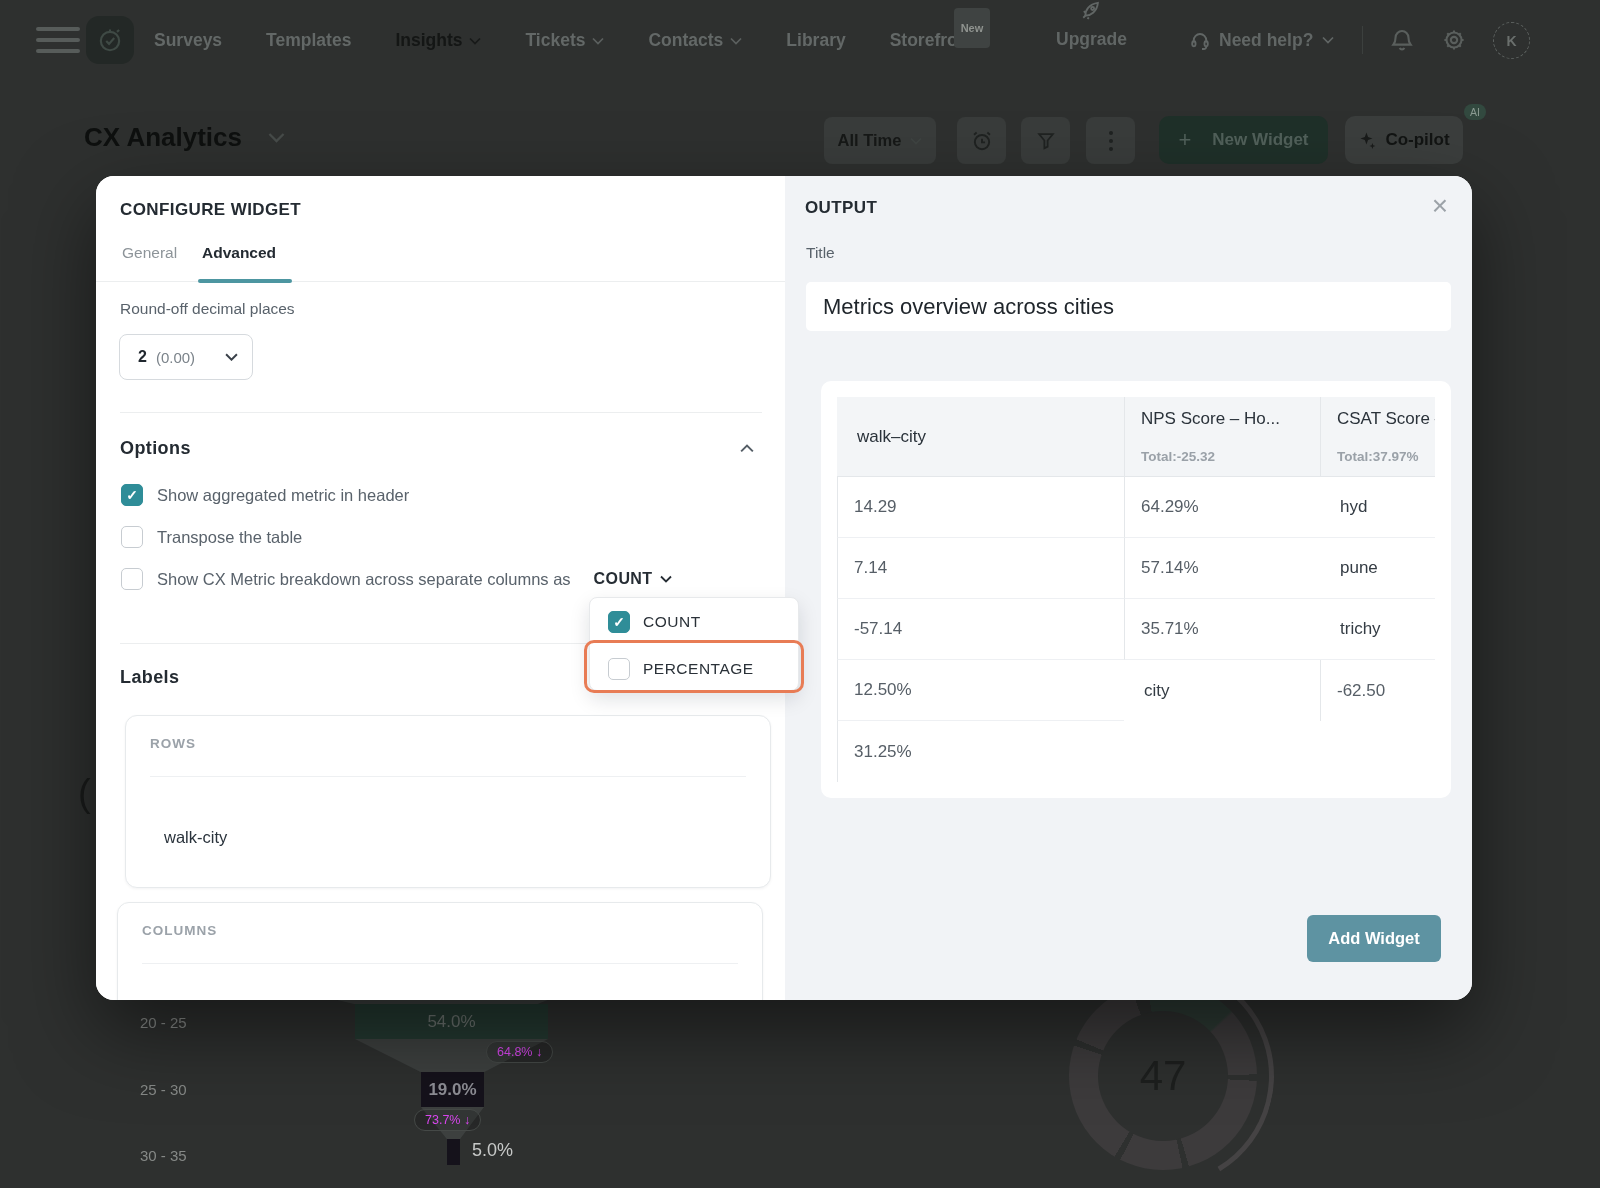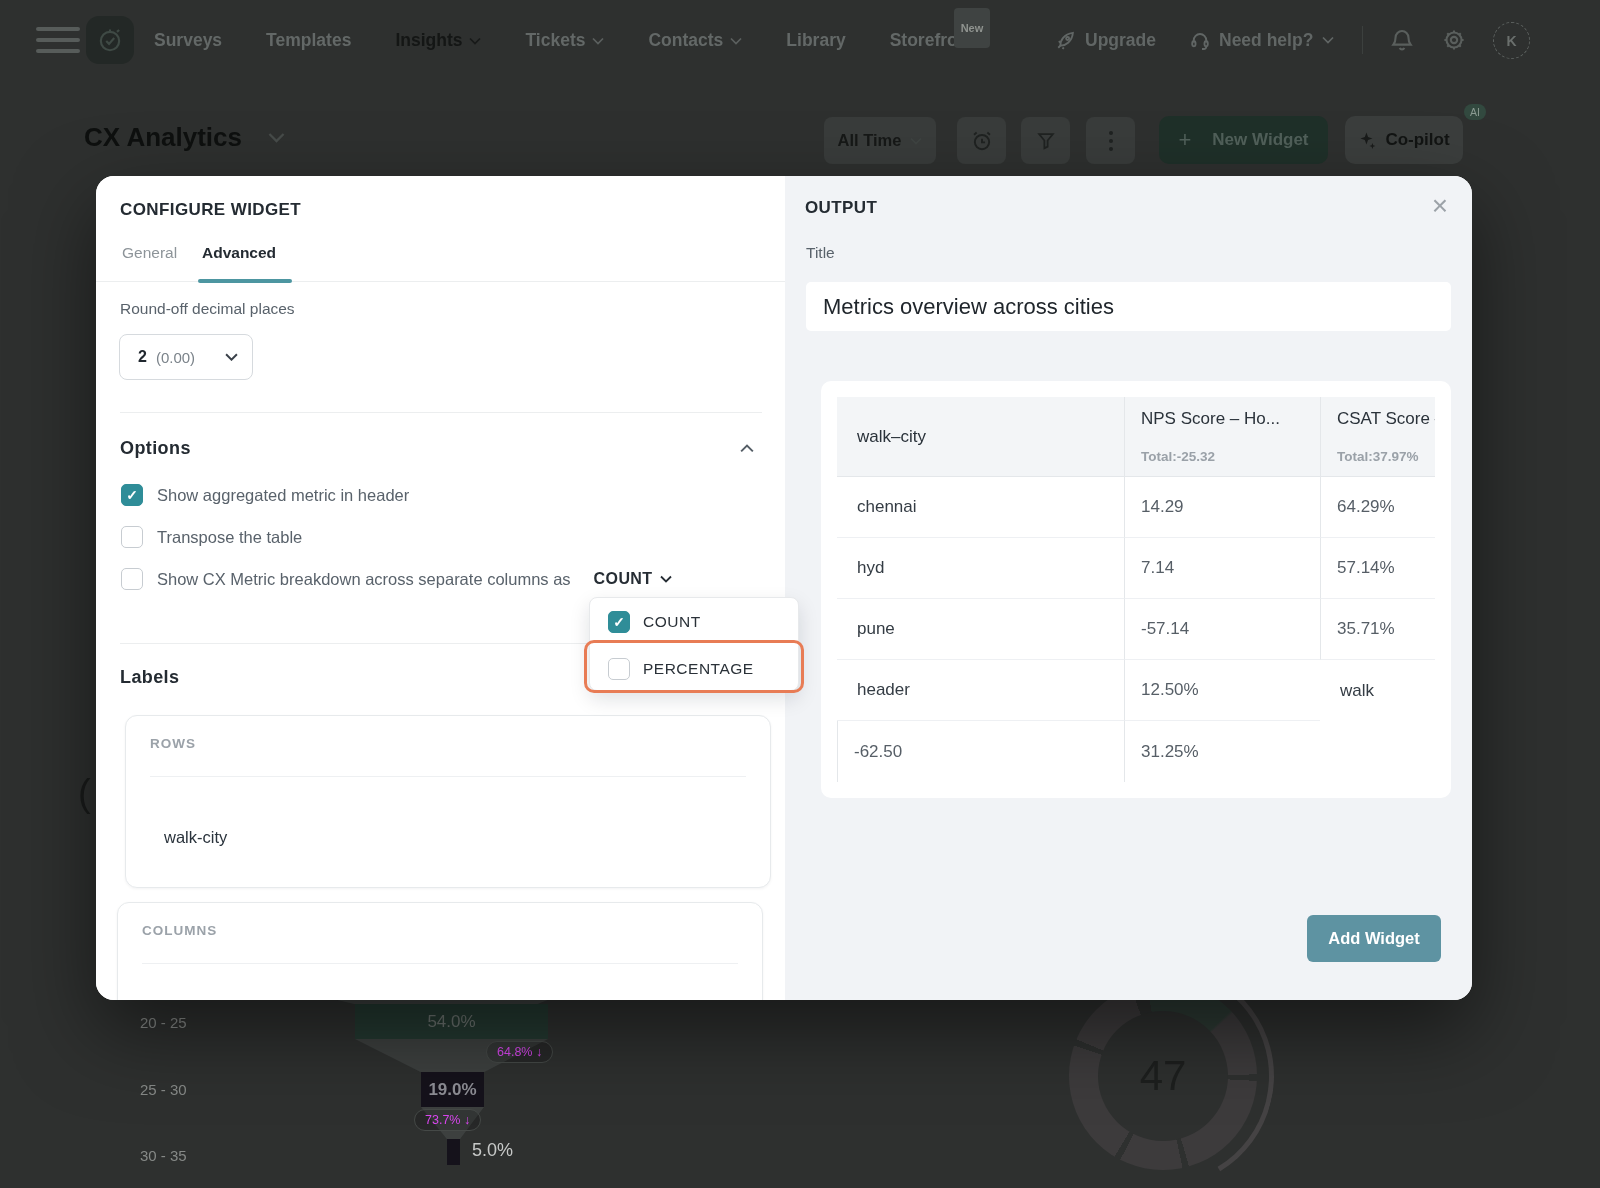--- a/index.html
+++ b/index.html
@@ -16,21 +16,21 @@
   .logo{ position:absolute; left:86px; top:16px; width:48px; height:48px; border-radius:13px;
          background:#232826; display:flex; align-items:center; justify-content:center; color:#3f4a45; }
   .nav-items{ position:absolute; left:154px; top:0; height:80px; display:flex; align-items:center; gap:44px; }
   .nav-item{ display:flex; align-items:center; gap:7px; font-size:17.5px; font-weight:700; color:#63.6868; color:#636867; cursor:pointer; position:relative; white-space:nowrap; }
   .nav-item.active{ color:#141615; }
   .nav-item .chev{ color:inherit; opacity:.85; margin-top:2px; }
   .new-badge{ position:absolute; top:-22px; right:-16px; background:#3f4342; color:#8f938f;
               font-size:11px; font-weight:700; padding:14px 7px; border-radius:4px; }
   .nav-right{ position:absolute; top:0; height:80px; display:flex; align-items:center; gap:9px;
               font-size:17.5px; font-weight:700; color:#616665; cursor:pointer; }
-  .upgrade{ left:1056px; } .need-help{ left:1190px; }
+  .upgrade{ left:1056px;flex-direction:column; } .need-help{ left:1190px; }
   .nav-divider{ position:absolute; left:1362px; top:26px; width:1px; height:28px; background:#3c403e; }
   .nav-icon{ position:absolute; top:28px; color:#5a5f5d; cursor:pointer; }
   .bell{ left:1390px; } .gear{ left:1442px; }
   .avatar{ position:absolute; left:1493px; top:22px; width:37px; height:37px; border-radius:50%;
            border:1.5px dashed #5d6260; color:#6a6f6d; font-size:14px; font-weight:700;
            display:flex; align-items:center; justify-content:center; cursor:pointer; }
 
   
   .page-title{ position:absolute; left:84px; top:122px; display:flex; align-items:center; gap:26px;
                font-size:26px; font-weight:700; color:#0e100f; cursor:pointer; }
@@ -399,36 +399,35 @@
           </div>
         <div class="oc head c2">
           <span class="t1">NPS Score – Ho...</span>
           <span class="t2">Total:-25.32</span>
         </div>
         <div class="oc head c3">
           <span class="t1">CSAT Score –</span>
           <span class="t2">Total:37.97%</span>
         </div>
 
-        <div class="oc city c1">chennai</div>
         <div class="oc num c2">14.29</div>
         <div class="oc num c3">64.29%</div>
 
         <div class="oc city c1">hyd</div>
         <div class="oc num c2">7.14</div>
         <div class="oc num c3">57.14%</div>
 
         <div class="oc city c1">pune</div>
         <div class="oc num c2">-57.14</div>
         <div class="oc num c3">35.71%</div>
 
-        <div class="oc city c1">header</div>
+        <div class="oc city c1">trichy</div>
         <div class="oc num c3">12.50%</div>
 
-        <div class="oc city c1 last">walk</div>
+        <div class="oc city c1 last">city</div>
         <div class="oc num c2 last">-62.50</div>
         <div class="oc num c3 last">31.25%</div>
       </div>
     </div>
 
     <div class="add-widget">
       <span>Add Widget</span>
     </div>
   </div>
 

